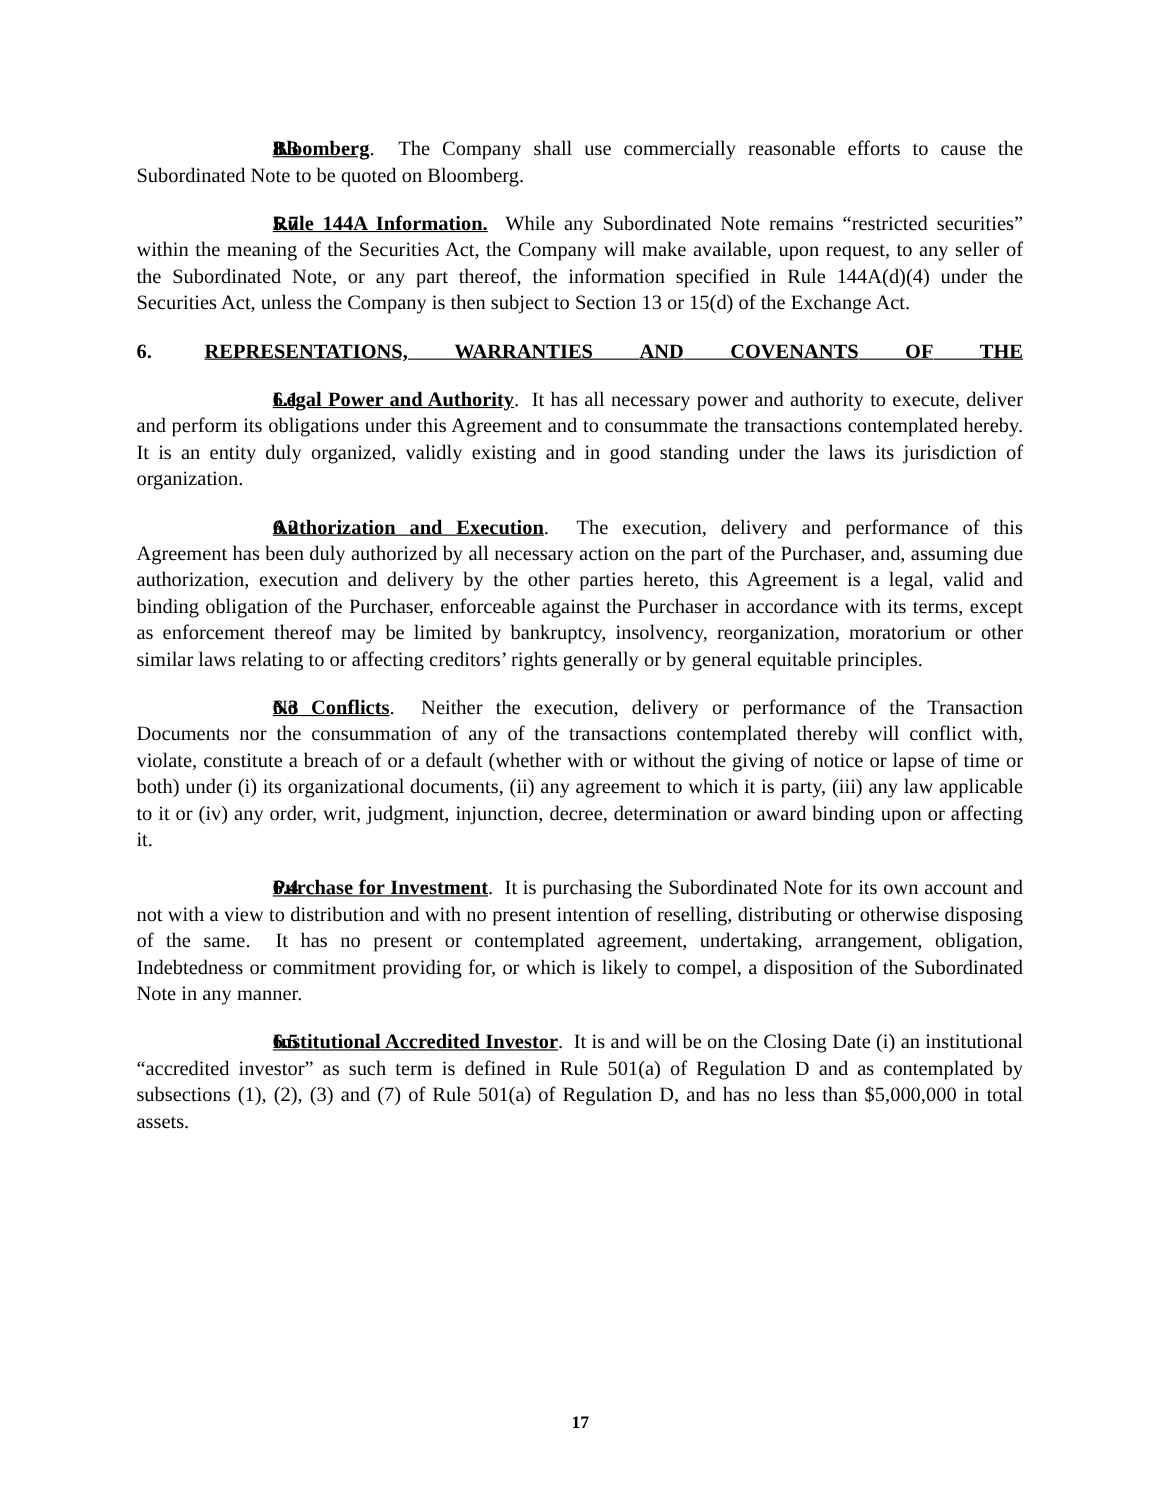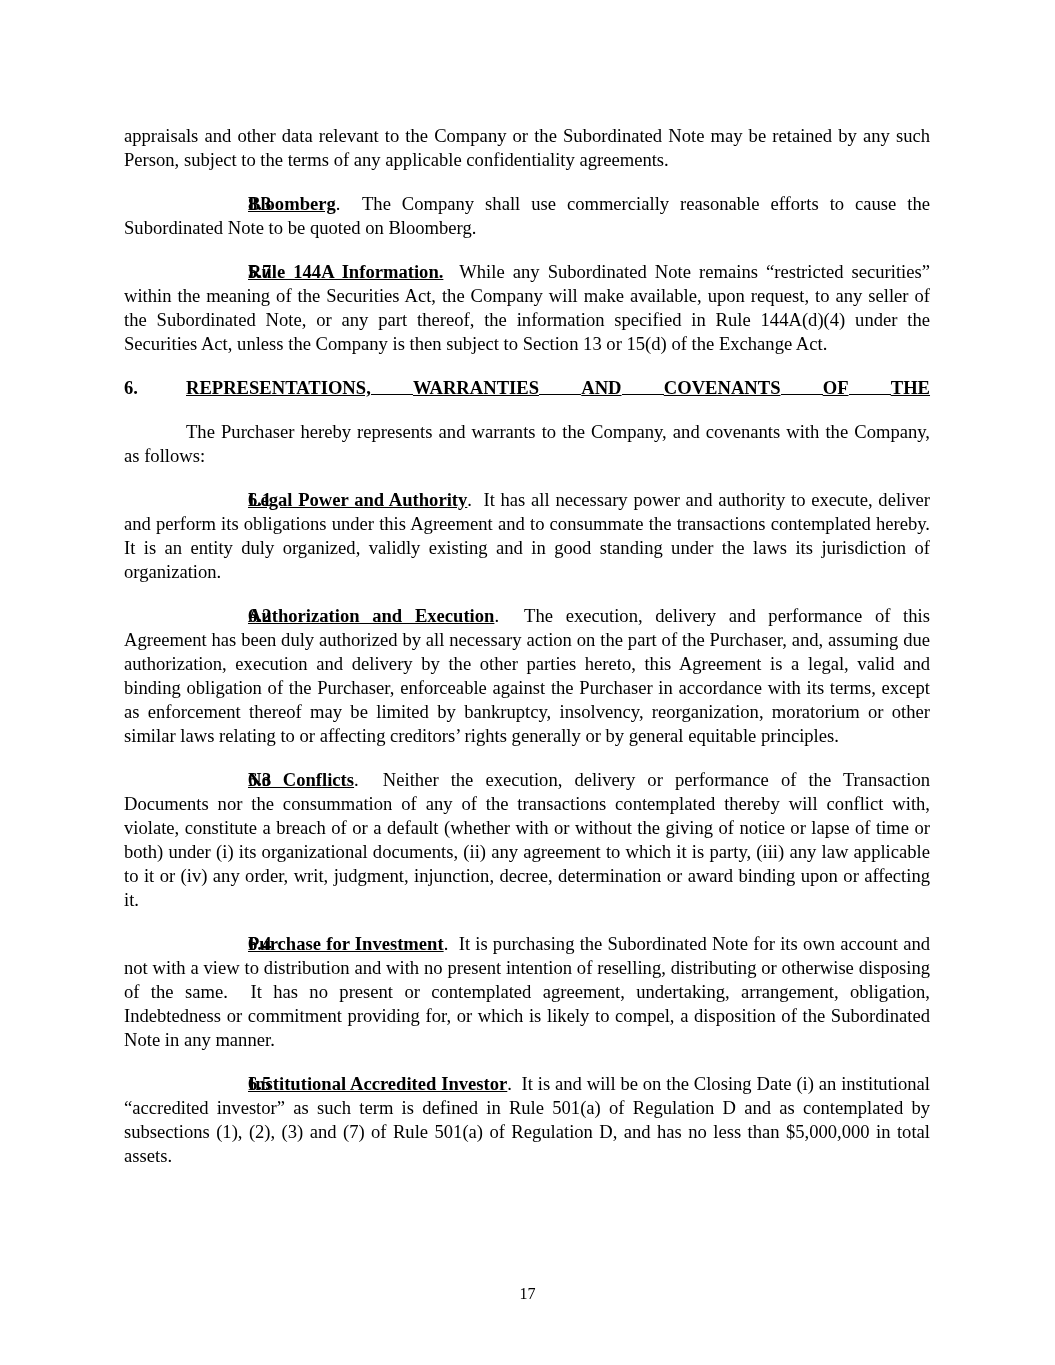--- a/index.html
+++ b/index.html
@@ -55,28 +55,28 @@
       margin-bottom: 5px;
     }
     .page-number {
       position: absolute;
       top: 1285px;
       left: 0;
       width: 1055px;
       text-align: center;
       font-size: 16px;
       font-family: "Liberation Serif", "DejaVu Serif", serif;
+      font-weight: bold;
     }
   </style>
 </head>
 <body>
 
 <div class="page">
 
-  <p>appraisals and other data relevant to the Company or the Subordinated Note may be retained by any such Person, subject to the terms of any applicable confidentiality agreements.</p>
 
   <p class="indent"><span class="secnum">8.3</span><span class="heading">Bloomberg</span><span>.</span><span style="white-space: pre-wrap;">  The Company shall use commercially reasonable efforts to cause the Subordinated Note to be quoted on Bloomberg.</span></p>
 
   <p class="indent"><span class="secnum">5.7</span><span class="heading">Rule 144A Information.</span><span></span><span style="white-space: pre-wrap;">  While any Subordinated Note remains “restricted securities” within the meaning of the Securities Act, the Company will make available, upon request, to any seller of the Subordinated Note, or any part thereof, the information specified in Rule 144A(d)(4) under the Securities Act, unless the Company is then subject to Section 13 or 15(d) of the Exchange Act.</span></p>
 
   <div style="margin-bottom: 20px;">
     <div class="sec6-line1">
       <span style="width:62px;display:inline-block;">6.</span>
       <span class="word">REPRESENTATIONS,</span>
       <span class="gapfill"></span>
@@ -85,21 +85,20 @@
       <span class="word">AND</span>
       <span class="gapfill"></span>
       <span class="word">COVENANTS</span>
       <span class="gapfill"></span>
       <span class="word">OF</span>
       <span class="gapfill"></span>
       <span class="word">THE</span>
     </div>
   </div>
 
-  <p class="indent">The Purchaser hereby represents and warrants to the Company, and covenants with the Company, as follows:</p>
 
   <p class="indent"><span class="secnum">6.1</span><span class="heading">Legal Power and Authority</span><span>.</span><span style="white-space: pre-wrap;">  It has all necessary power and authority to execute, deliver and perform its obligations under this Agreement and to consummate the transactions contemplated hereby.  It is an entity duly organized, validly existing and in good standing under the laws its jurisdiction of organization.</span></p>
 
   <p class="indent"><span class="secnum">6.2</span><span class="heading">Authorization and Execution</span><span>.</span><span style="white-space: pre-wrap;">  The execution, delivery and performance of this Agreement has been duly authorized by all necessary action on the part of the Purchaser, and, assuming due authorization, execution and delivery by the other parties hereto, this Agreement is a legal, valid and binding obligation of the Purchaser, enforceable against the Purchaser in accordance with its terms, except as enforcement thereof may be limited by bankruptcy, insolvency, reorganization, moratorium or other similar laws relating to or affecting creditors’ rights generally or by general equitable principles.</span></p>
 
   <p class="indent"><span class="secnum">6.3</span><span class="heading">No Conflicts</span><span>.</span><span style="white-space: pre-wrap;">  Neither the execution, delivery or performance of the Transaction Documents nor the consummation of any of the transactions contemplated thereby will conflict with, violate, constitute a breach of or a default (whether with or without the giving of notice or lapse of time or both) under (i) its organizational documents, (ii) any agreement to which it is party, (iii) any law applicable to it or (iv) any order, writ, judgment, injunction, decree, determination or award binding upon or affecting it.</span></p>
 
   <p class="indent"><span class="secnum">6.4</span><span class="heading">Purchase for Investment</span><span>.</span><span style="white-space: pre-wrap;">  It is purchasing the Subordinated Note for its own account and not with a view to distribution and with no present intention of reselling, distributing or otherwise disposing of the same.  It has no present or contemplated agreement, undertaking, arrangement, obligation, Indebtedness or commitment providing for, or which is likely to compel, a disposition of the Subordinated Note in any manner.</span></p>
 
   <p class="indent"><span class="secnum">6.5</span><span class="heading">Institutional Accredited Investor</span><span>.</span><span style="white-space: pre-wrap;">  It is and will be on the Closing Date (i) an institutional “accredited investor” as such term is defined in Rule 501(a) of Regulation D and as contemplated by subsections (1), (2), (3) and (7) of Rule 501(a) of Regulation D, and has no less than $5,000,000 in total assets.</span></p>

